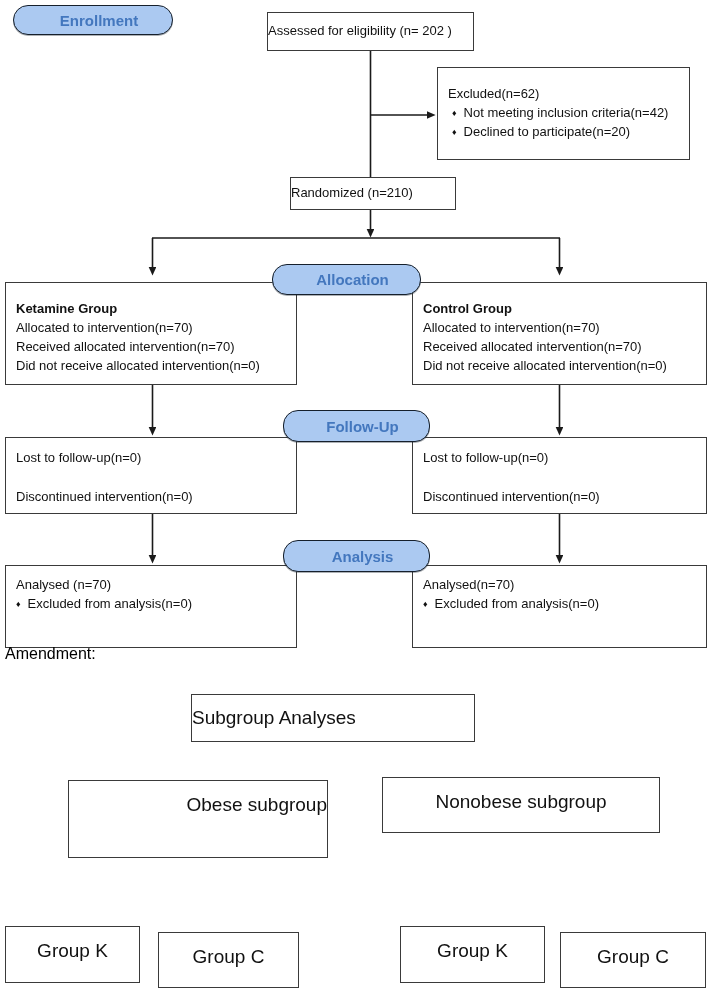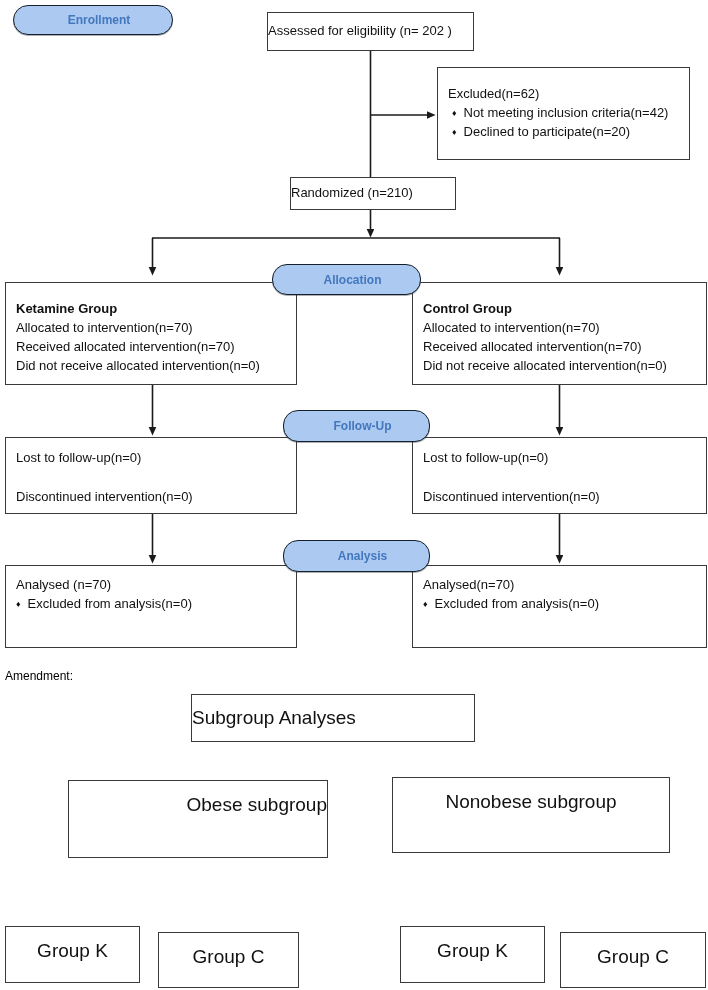--- a/index.html
+++ b/index.html
@@ -29,43 +29,43 @@
   .box.center { display: flex; align-items: center; }
   .box.top-center { display: flex; justify-content: center; padding-top: 10px; }
   .badge {
     position: absolute;
     background: #abc9f1;
     border: 1.7px solid #16202c;
     border-radius: 15px;
     box-sizing: border-box;
     color: #4377be;
     font-weight: bold;
-    font-size: 12px;
+    font-size: 15px;
     display: flex;
     align-items: center;
     justify-content: center;
     z-index: 3;
     box-shadow: 0 1px 0 rgba(20,32,44,0.35);
     padding-left: 12px;
   }
   .pad { padding: 17px 10px; }
   .title-bold { font-weight: bold; }
   .bullet-line { display: flex; align-items: baseline; }
   .bullet-glyph {
     font-size: 9px;
     margin: 0 7px 0 4px;
     position: relative;
     top: -1px;
     flex: 0 0 auto;
   }
   .gap-after { margin-bottom: 20px; }
   .amendment-label {
     position: absolute;
-    left: 5px; top: 669px;
-    font-size: 12px;
+    left: 5px; top: 645px;
+    font-size: 16px;
     color: #000000;
     z-index: 2;
   }
   .big-text { font-size: 19px; }
 </style>
 </head>
 <body>
 
 <div class="canvas">
 
@@ -163,21 +163,21 @@
   <div class="amendment-label">Amendment:</div>
 
   <div class="box center big-text" style="left:191px; top:694px; width:284px; height:48px;">
     <span>Subgroup Analyses</span>
   </div>
 
   <div class="box top-center big-text" style="left:68px; top:780px; width:260px; height:78px;justify-content:flex-end;">
     <span>Obese subgroup</span>
   </div>
 
-  <div class="box top-center big-text" style="left:392px; top:777px; width:278px; height:76px;">
+  <div class="box top-center big-text" style="left:382px; top:777px; width:278px; height:56px;">
     <span>Nonobese subgroup</span>
   </div>
 
   <div class="box top-center big-text" style="left:5px; top:926px; width:135px; height:57px; border-width:1.8px;">
     <span>Group K</span>
   </div>
 
   <div class="box top-center big-text" style="left:158px; top:932px; width:141px; height:56px; border-width:1.8px;">
     <span>Group C</span>
   </div>

